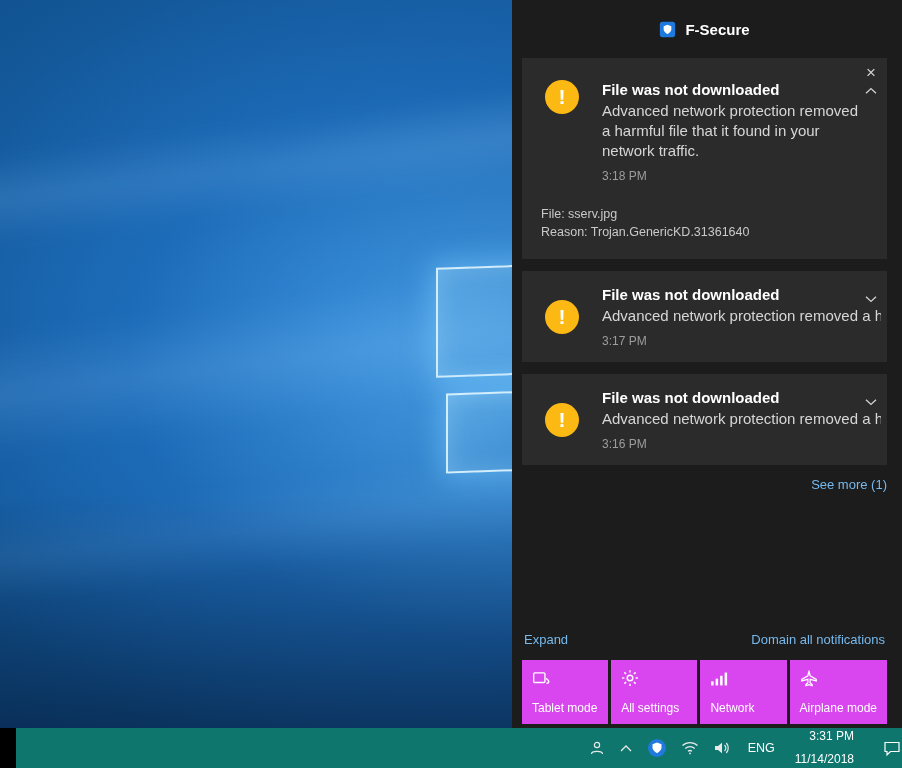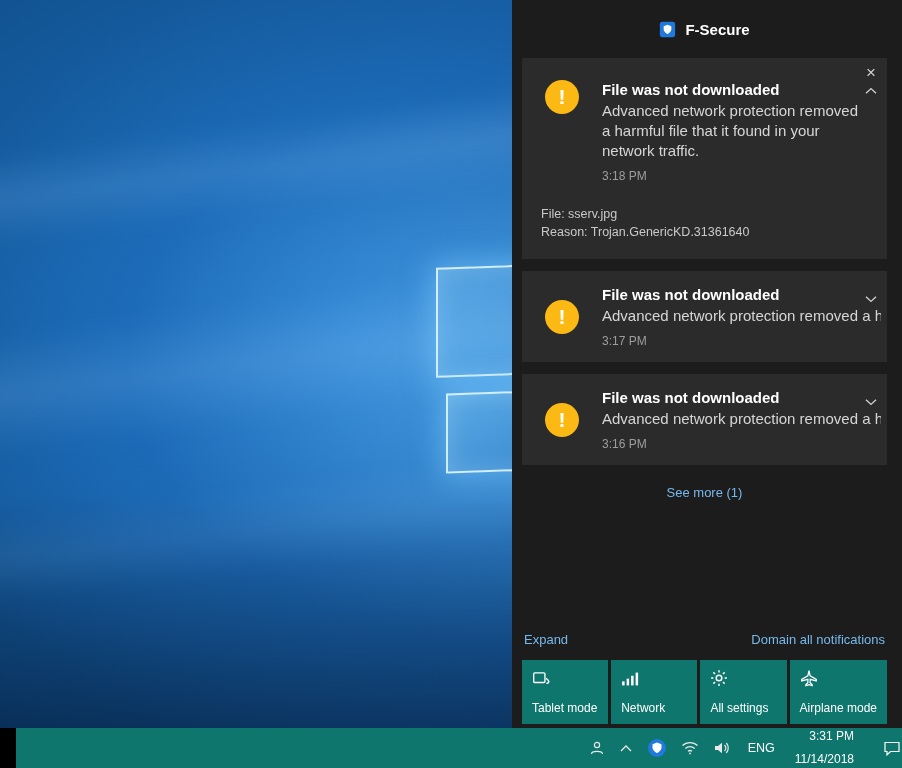--- a/index.html
+++ b/index.html
@@ -49,28 +49,28 @@
   .card.expanded .n-body { max-width:262px; }
   .card.collapsed .n-body { white-space:nowrap; overflow:hidden; }
   .n-time { font-size:12px; color:#9d9d9d; margin-top:8px; }
   .card-details { padding:22px 18px 18px 19px; font-size:12.5px; color:#c9c9c9; line-height:18px; }
   .card-controls { position:absolute; top:8px; right:10px; display:flex; flex-direction:column;
     align-items:center; gap:7px; }
   .card.collapsed .card-controls { top:24px; }
   .close-btn { color:#cfcfcf; font-size:17px; line-height:14px; cursor:default; }
   .chev-btn { cursor:default; display:flex; }
 
-  .see-more { text-align:center; margin-top:18px; }
+  .see-more { text-align:right; margin-top:10px; }
   .link { color:#76b9ed; font-size:13px; text-decoration:none; cursor:default; }
   .spacer { flex:1; }
   .footer-links { display:flex; justify-content:space-between; align-items:center;
     padding:0 2px; margin-bottom:13px; }
 
   .quick-actions { display:grid; grid-template-columns:repeat(4,1fr); gap:3px; height:64px; }
-  .tile { background:#0f766e; padding:9px 10px; display:flex; flex-direction:column;
+  .tile { background:#d946ef; padding:9px 10px; display:flex; flex-direction:column;
     justify-content:space-between; cursor:default; }
   .tile-label { font-size:12px; color:#fff; white-space:nowrap; }
 
   
   .taskbar { position:absolute; left:16px; top:728px; width:902px; height:40px;
     background:#0f766e; display:flex; justify-content:flex-end; align-items:stretch; }
   .tray { display:flex; align-items:center; }
   .tray-item { height:40px; display:flex; align-items:center; justify-content:center;
     padding:0 7px; color:#e8e8e8; cursor:default; }
   .lang { font-size:12.5px; color:#fff; padding:0 10px; }
@@ -197,42 +197,42 @@
           <svg width="18" height="18" viewBox="0 0 16 16" fill="none" stroke="#fff" stroke-width="1.2">
               <rect x="1.5" y="3.5" width="10" height="8.5" rx="1"></rect>
               <path d="M12.5 8.2 L15 10.6 M12.8 12.8 C14 12.8 15 11.9 15 10.6"></path>
             </svg>
         </span>
         <span class="tile-label">Tablet mode</span>
       </div>
 
       <div class="tile">
         <span>
+          <svg width="18" height="18" viewBox="0 0 16 16" fill="none" stroke="#fff" stroke-width="1.3">
+              <circle cx="8" cy="8" r="2.5"></circle>
+              <path d="M8 1 V3 M8 13 V15 M1 8 H3 M13 8 H15 M3 3 L4.5 4.5 M11.5 11.5 L13 13 M13 3 L11.5 4.5 M4.5 11.5 L3 13"></path>
+            </svg>
+        </span>
+        <span class="tile-label">All settings</span>
+      </div>
+
+      <div class="tile">
+        <span>
           <svg width="18" height="18" viewBox="0 0 16 16" fill="#fff">
               <rect x="1" y="11" width="2.2" height="3.6"></rect>
               <rect x="5" y="8.6" width="2.2" height="6"></rect>
               <rect x="9" y="6" width="2.2" height="8.6"></rect>
               <rect x="13" y="3.2" width="2.2" height="11.4"></rect>
             </svg>
         </span>
         <span class="tile-label">Network</span>
       </div>
 
       <div class="tile">
         <span>
-          <svg width="18" height="18" viewBox="0 0 16 16" fill="none" stroke="#fff" stroke-width="1.3">
-              <circle cx="8" cy="8" r="2.5"></circle>
-              <path d="M8 1 V3 M8 13 V15 M1 8 H3 M13 8 H15 M3 3 L4.5 4.5 M11.5 11.5 L13 13 M13 3 L11.5 4.5 M4.5 11.5 L3 13"></path>
-            </svg>
-        </span>
-        <span class="tile-label">All settings</span>
-      </div>
-
-      <div class="tile">
-        <span>
           <svg width="18" height="18" viewBox="0 0 16 16" fill="none" stroke="#fff" stroke-width="1.1">
               <path d="M8 1.5 L9 6 L14.5 9.2 V10.6 L9 9.2 V12.2 L10.8 13.8 V14.8 L8 14 L5.2 14.8 V13.8 L7 12.2 V9.2 L1.5 10.6 V9.2 L7 6 Z"></path>
             </svg>
         </span>
         <span class="tile-label">Airplane mode</span>
       </div>
 
     </div>
   </aside>
 

